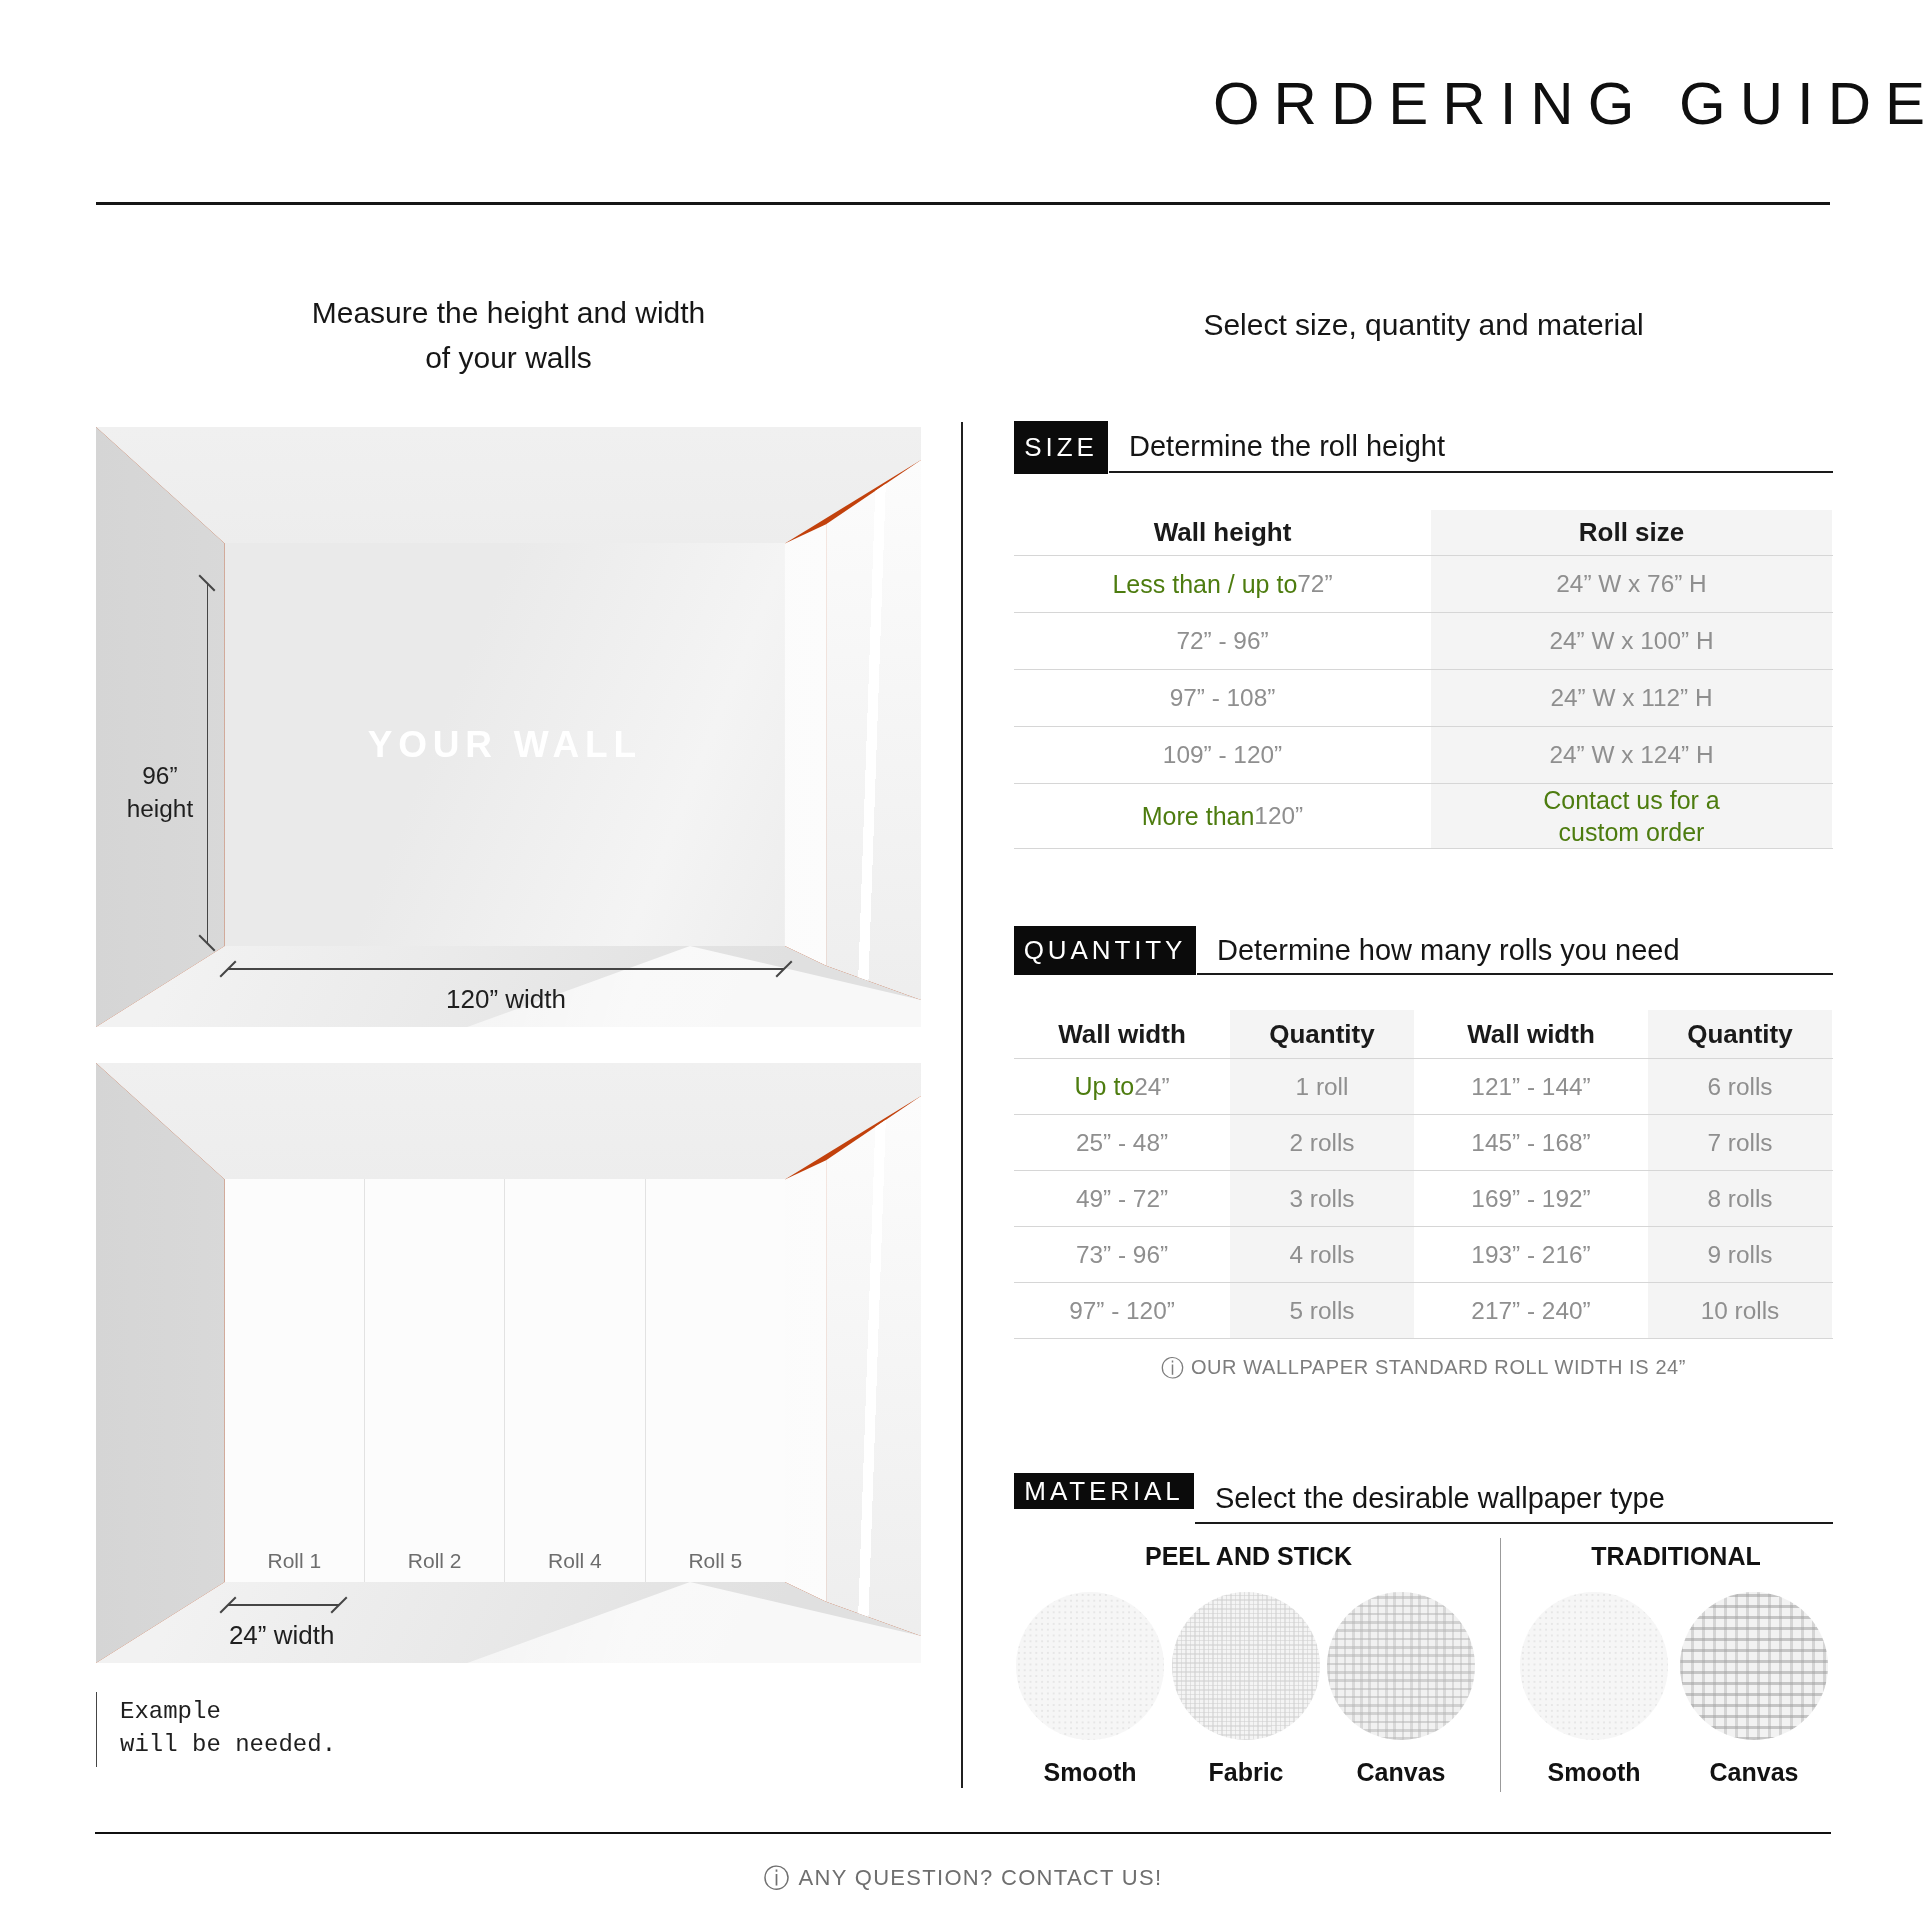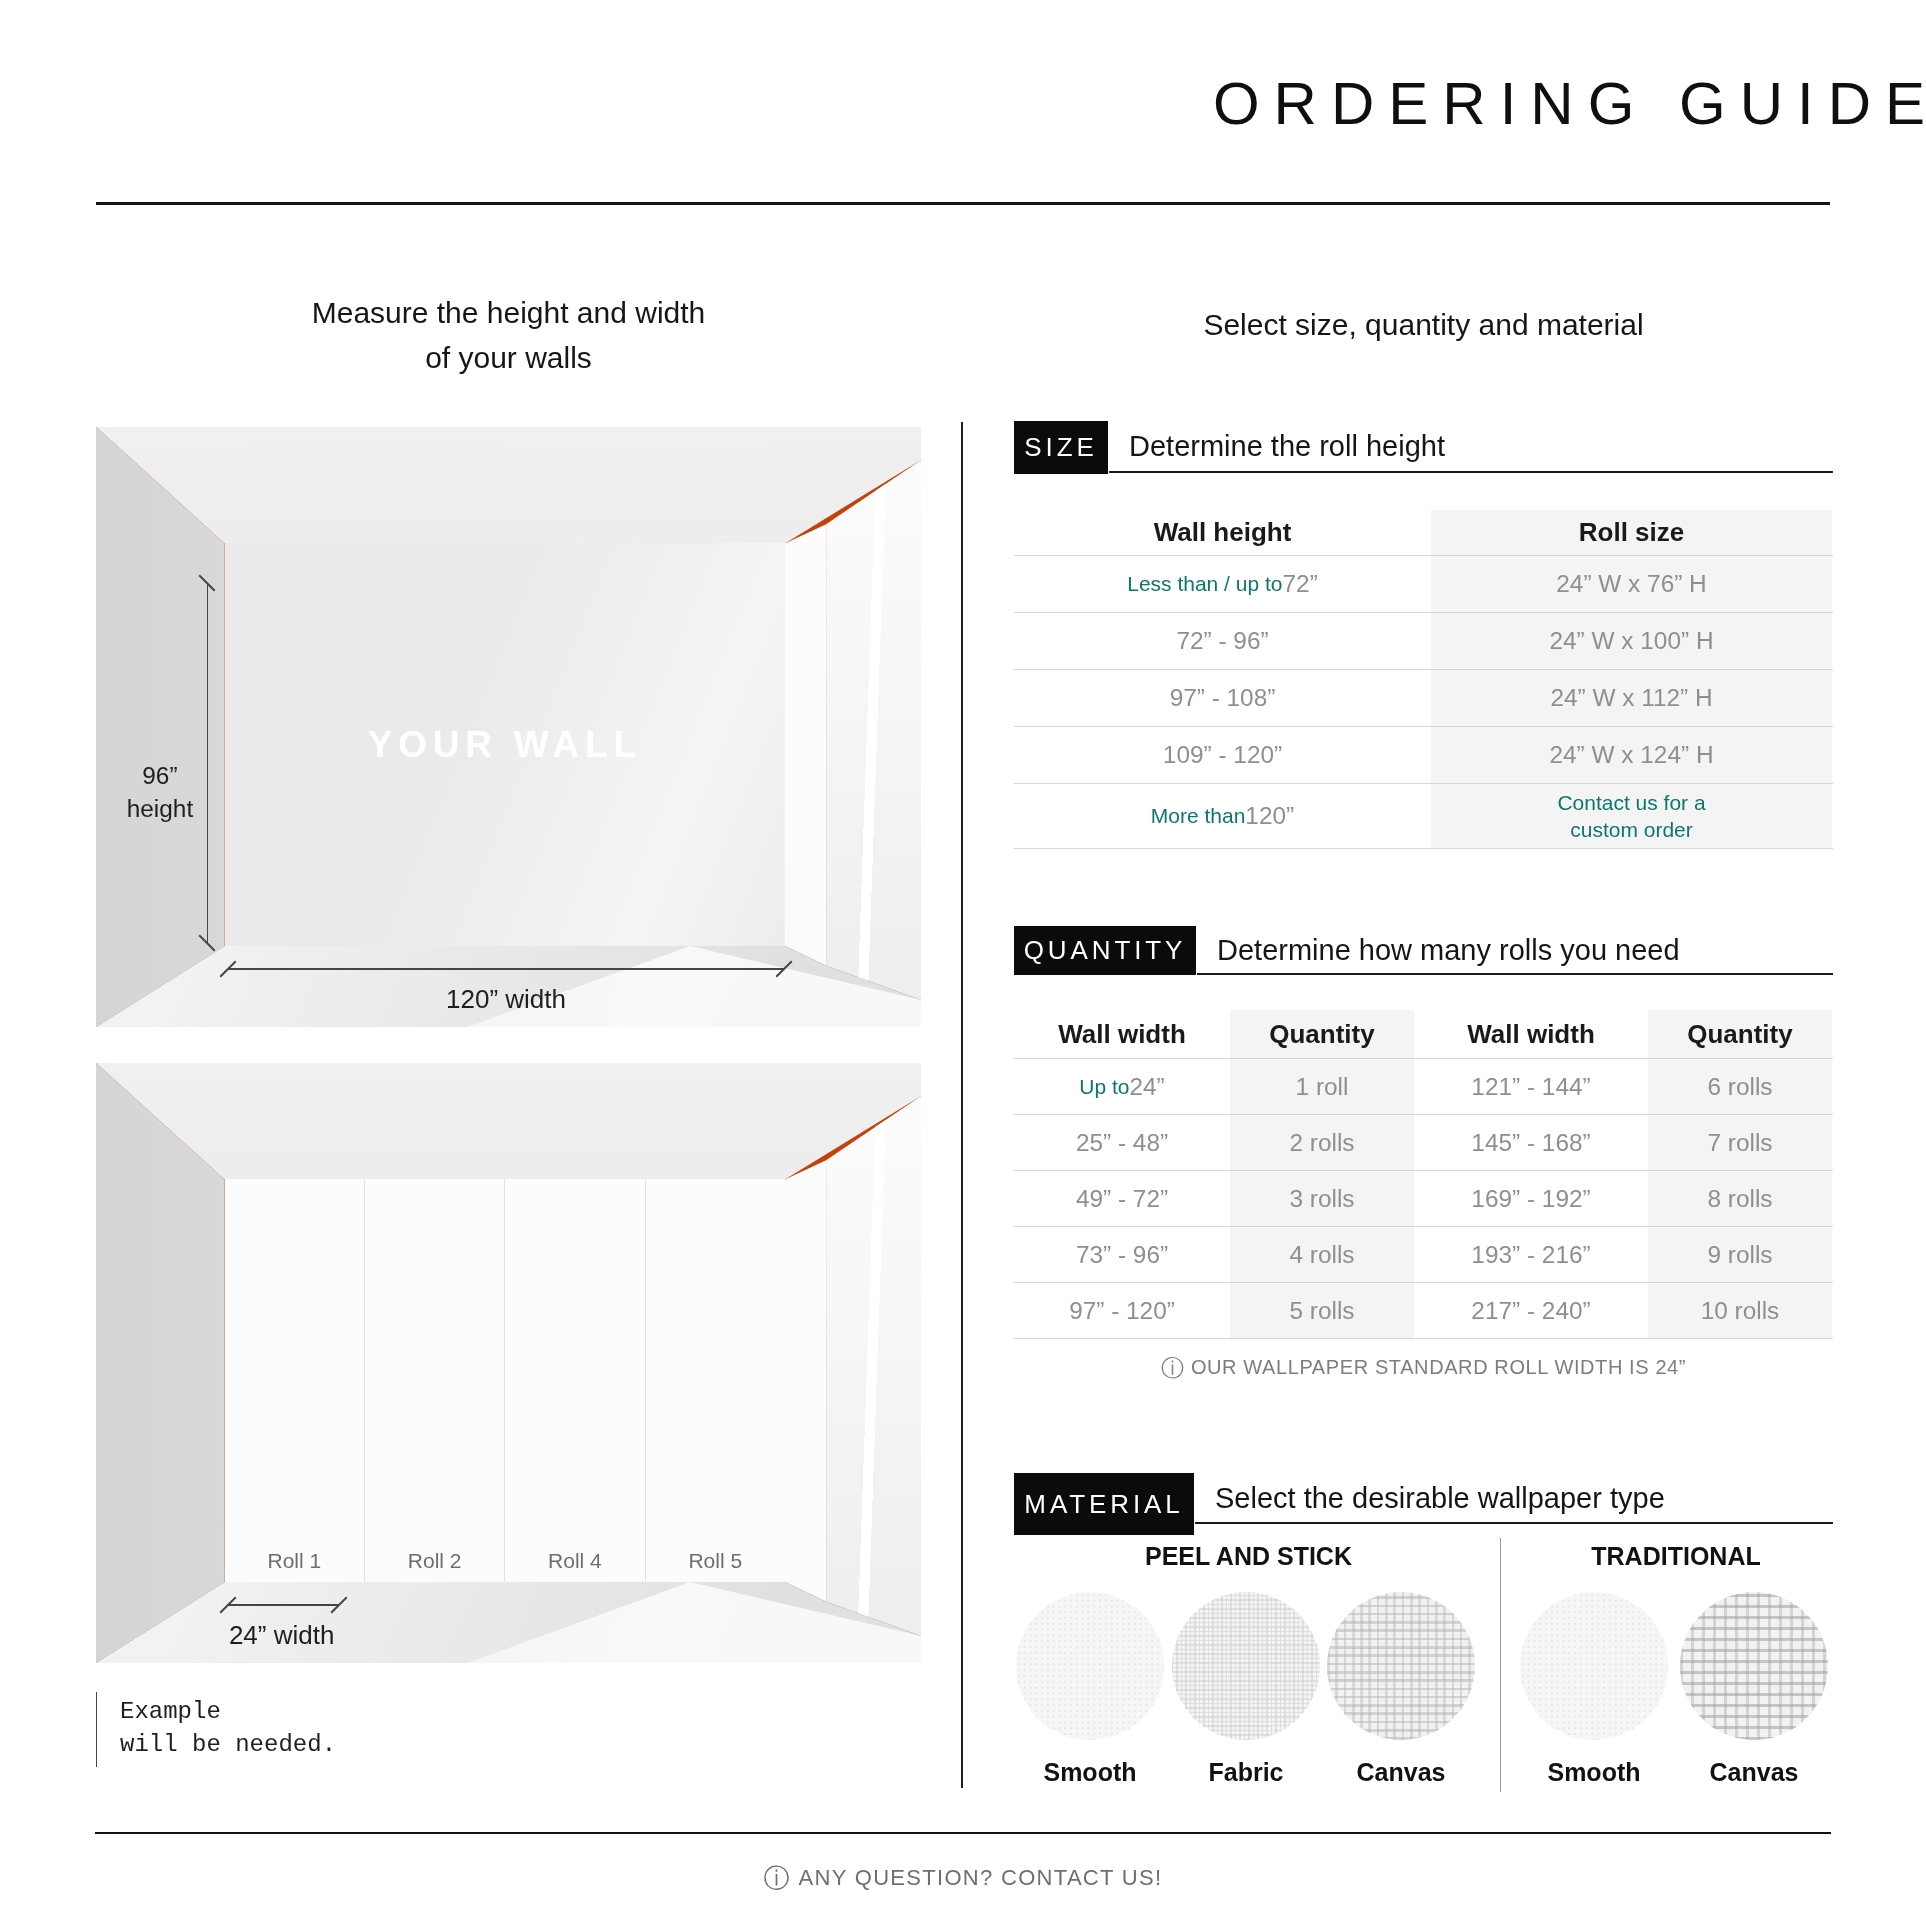--- a/index.html
+++ b/index.html
@@ -61,41 +61,41 @@
 
   
   .badge{position:absolute;background:#0b0b0b;color:#ffffff;display:flex;align-items:center;justify-content:center;
          font-size:26px;letter-spacing:3.9px;}
   #size-badge{left:1014px;top:421px;width:94px;height:53px;}
   #size-title{left:1129px;top:430px;font-size:29px;color:#151515;}
   #size-rule{left:1109px;top:471px;width:724px;height:1.9px;background:#1a1a1a;}
   #qty-badge{left:1014px;top:926px;width:182px;height:49px;}
   #qty-title{left:1217px;top:934px;font-size:29px;color:#151515;}
   #qty-rule{left:1197px;top:973px;width:636px;height:1.9px;background:#1a1a1a;}
-  #mat-badge{left:1014px;top:1473px;width:180px;height:62px;}
+  #mat-badge{left:1014px;top:1473px;width:180px;height:36px;}
   #mat-title{left:1215px;top:1482px;font-size:29px;color:#151515;}
   #mat-rule{left:1195px;top:1522px;width:638px;height:1.9px;background:#1a1a1a;}
 
   
   .tbl{position:absolute;left:1014px;width:819px;margin-top:8px;}
   #size-table{top:502px;} #qty-table{top:1002px;}
   .trow{display:flex;}
   .trow>div{display:flex;align-items:center;justify-content:center;text-align:center;}
   .th{height:45px;font-weight:bold;font-size:26px;color:#1a1a1a;}
   #qty-table .th{height:48px;}
   .body-row{border-top:1.3px solid #d6d6d6;}
   .body-row>div{height:56px;}
   #qty-table .body-row>div{height:55px;}
   .last-row{border-bottom:1.3px solid #d6d6d6;}
   #size-table .last-row>div{height:64px;}
   .c1{width:417px;} .c2{width:401px;}
   .q1{width:216px;} .q2{width:184px;} .q3{width:234px;} .q4{width:184px;}
   .shade{background:#f4f4f4;}
   .val{color:#8f8f8f;font-size:24.4px;}
-  .val-small{color:#0f766e;font-size:21px;}
+  .val-small{color:#4d7c0f;font-size:25px;}
   .pre{white-space:pre-line;line-height:1.3;}
 
   
   #qty-note{left:1014px;top:1353px;width:819px;text-align:center;color:#7d7d7d;font-size:20px;letter-spacing:0.6px;}
   #qty-note .info-glyph{font-size:23px;margin-right:6.4px;vertical-align:-1.9px;}
 
   
   .mat-head{position:absolute;top:1542px;text-align:center;font-weight:bold;font-size:25px;color:#121212;}
   #mat-head-peel{left:1027px;width:443px;}
   #mat-head-trad{left:1509px;width:334px;}

